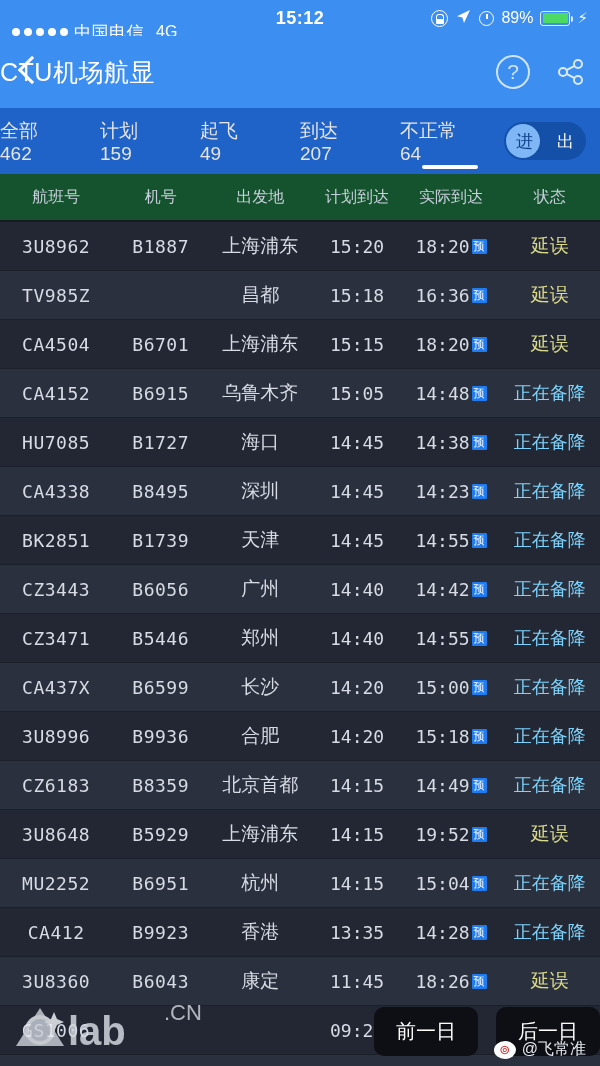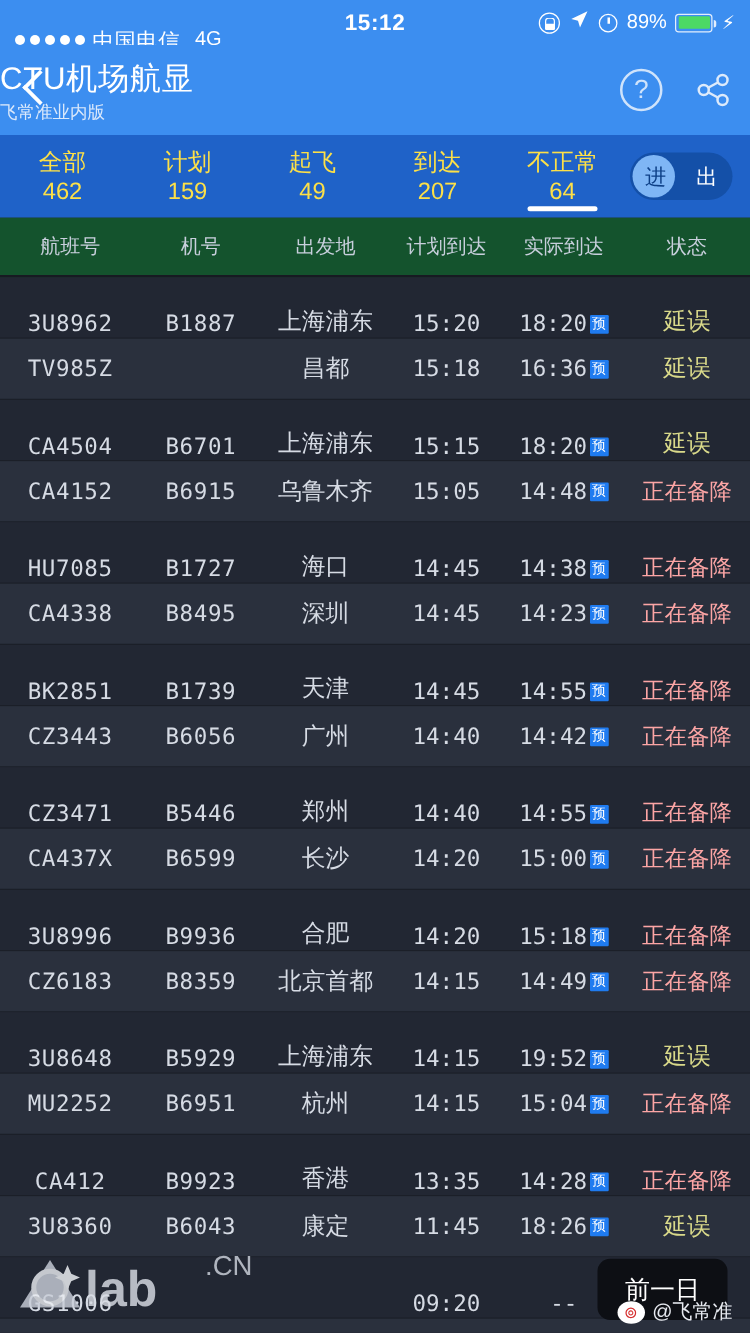--- a/index.html
+++ b/index.html
@@ -51,21 +51,21 @@
   .nav-right{ margin-left:auto; display:flex; align-items:center; gap:26px; }
   .help-ic{ width:34px;height:34px;border:2px solid #cfe3fb;border-radius:50%; color:#cfe3fb; font-size:21px; display:flex;align-items:center;justify-content:center; cursor:pointer;}
   .share-ic{ width:30px;height:30px; position:relative; cursor:pointer; }
 
   
   .tabs{
     height:66px; background:#1f62c8; display:flex; align-items:center; padding:0 4px 0 0;
     position:relative;
   }
   .tab{
-    flex:1; text-align:center; color:#fde047; position:relative; cursor:pointer;
+    flex:1; text-align:left; color:#e5e5e5; position:relative; cursor:pointer;
     padding-top:2px;
   }
   .tab .t-label{ font-size:19px; line-height:22px; }
   .tab .t-count{ font-size:19px; line-height:22px; margin-top:1px; }
   .tab.active:after{
     content:""; position:absolute; left:22%; right:22%; bottom:-4px; height:4px;
     background:#fff; border-radius:2px;
   }
   .toggle{
     width:82px; height:38px; border-radius:19px; background:#1450a8;
@@ -90,39 +90,39 @@
   .c4{ width:94px;  text-align:center; }
   .c5{ width:100px; text-align:center; }
   .c6{ width:84px;  text-align:center; }
 
   
   .table{ position:relative; }
   .row{
     height:49px; display:flex; align-items:center; font-size:19px;
     border-bottom:1px solid #1b1f28; color:#d6dbe4;
   }
-  .row.odd{ background:#222733;align-items:flex-end; }
+  .row.odd{ background:#222733; }
   .row.even{ background:#2a303d; }
   .row .c1,.row .c2{ font-family:"DejaVu Sans Mono","Liberation Mono",monospace; font-size:18px; letter-spacing:.5px; }
   .row .c4,.row .c5{ font-family:"DejaVu Sans Mono","Liberation Mono",monospace; font-size:18px; }
   .cell-actual{ position:relative; display:inline-flex; align-items:center; justify-content:center; gap:2px; }
   .badge-pre{
     background:#1f7bf0; color:#fff; font-size:11px; line-height:13px;
     padding:1px 1px; border-radius:1px; font-family:"Liberation Sans",sans-serif;
     display:inline-block; width:15px; text-align:center;
   }
   .st-delay{ color:#d9d98a; }
-  .st-divert{ color:#fca5a5; font-size:18px; }
+  .st-divert{ color:#7dd3fc; font-size:18px; }
   .st-cancel{ color:#e0484a; }
   .c6.wide{ width:104px; }
 
   
   .daybar{
     position:absolute; left:0; right:0; bottom:10px; display:flex;
-    justify-content:flex-end; gap:18px; padding-right:18px; pointer-events:none;
+    justify-content:flex-end; gap:18px; pointer-events:none;
   }
   .daybtn{
     background:#0d0f14; color:#fff; font-size:20px; border-radius:10px;
     padding:11px 22px; pointer-events:auto; cursor:pointer;
   }
   .weibo{
     position:absolute; right:14px; bottom:6px; display:flex; align-items:center; gap:6px;
     color:#e7eaf0; font-size:16px;
   }
   .weibo-ic{
@@ -165,21 +165,20 @@
         <span></span>
       </span>
     <span class="bolt">⚡</span>
   </div>
 </div>
 
 <div class="navbar">
   <div class="back-arrow"></div>
   <div class="nav-titles">
     <div class="nav-title">CTU机场航显</div>
-    <div class="nav-sub">飞常准业内版</div>
   </div>
   <div class="nav-right">
     <div class="help-ic">?</div>
     <div class="share-ic">
       <svg width="30" height="30" viewBox="0 0 30 30">
         <circle cx="22" cy="7" r="4" fill="none" stroke="#dceafb" stroke-width="2"></circle>
         <circle cx="7" cy="15" r="4" fill="none" stroke="#dceafb" stroke-width="2"></circle>
         <circle cx="22" cy="23" r="4" fill="none" stroke="#dceafb" stroke-width="2"></circle>
         <line x1="10.5" y1="13.2" x2="18.6" y2="8.8" stroke="#dceafb" stroke-width="2"></line>
         <line x1="10.5" y1="16.8" x2="18.6" y2="21.2" stroke="#dceafb" stroke-width="2"></line>
@@ -425,18 +424,19 @@
       <circle cx="30" cy="30" r="13" fill="none" stroke="#e9ecf1" stroke-width="4"></circle>
       <path d="M44 12 l3 7 l7 3 l-7 3 l-3 7 l-3 -7 l-7 -3 l7 -3 Z" fill="#f2f4f8"></path>
       <text x="58" y="45" font-family="Liberation Sans, sans-serif" font-size="40" font-weight="bold" fill="#d8dce4">lab</text>
     </svg>
   </span>
   <span class="wm-sub">.CN</span>
 </div>
 
 <div class="daybar">
   <div class="daybtn">前一日</div>
+  <div class="daybtn">后一日</div>
 </div>
 
 <div class="weibo">
   <span class="weibo-ic">⊚</span>
   <span>@飞常准</span>
 </div>
 
 </body></html>

